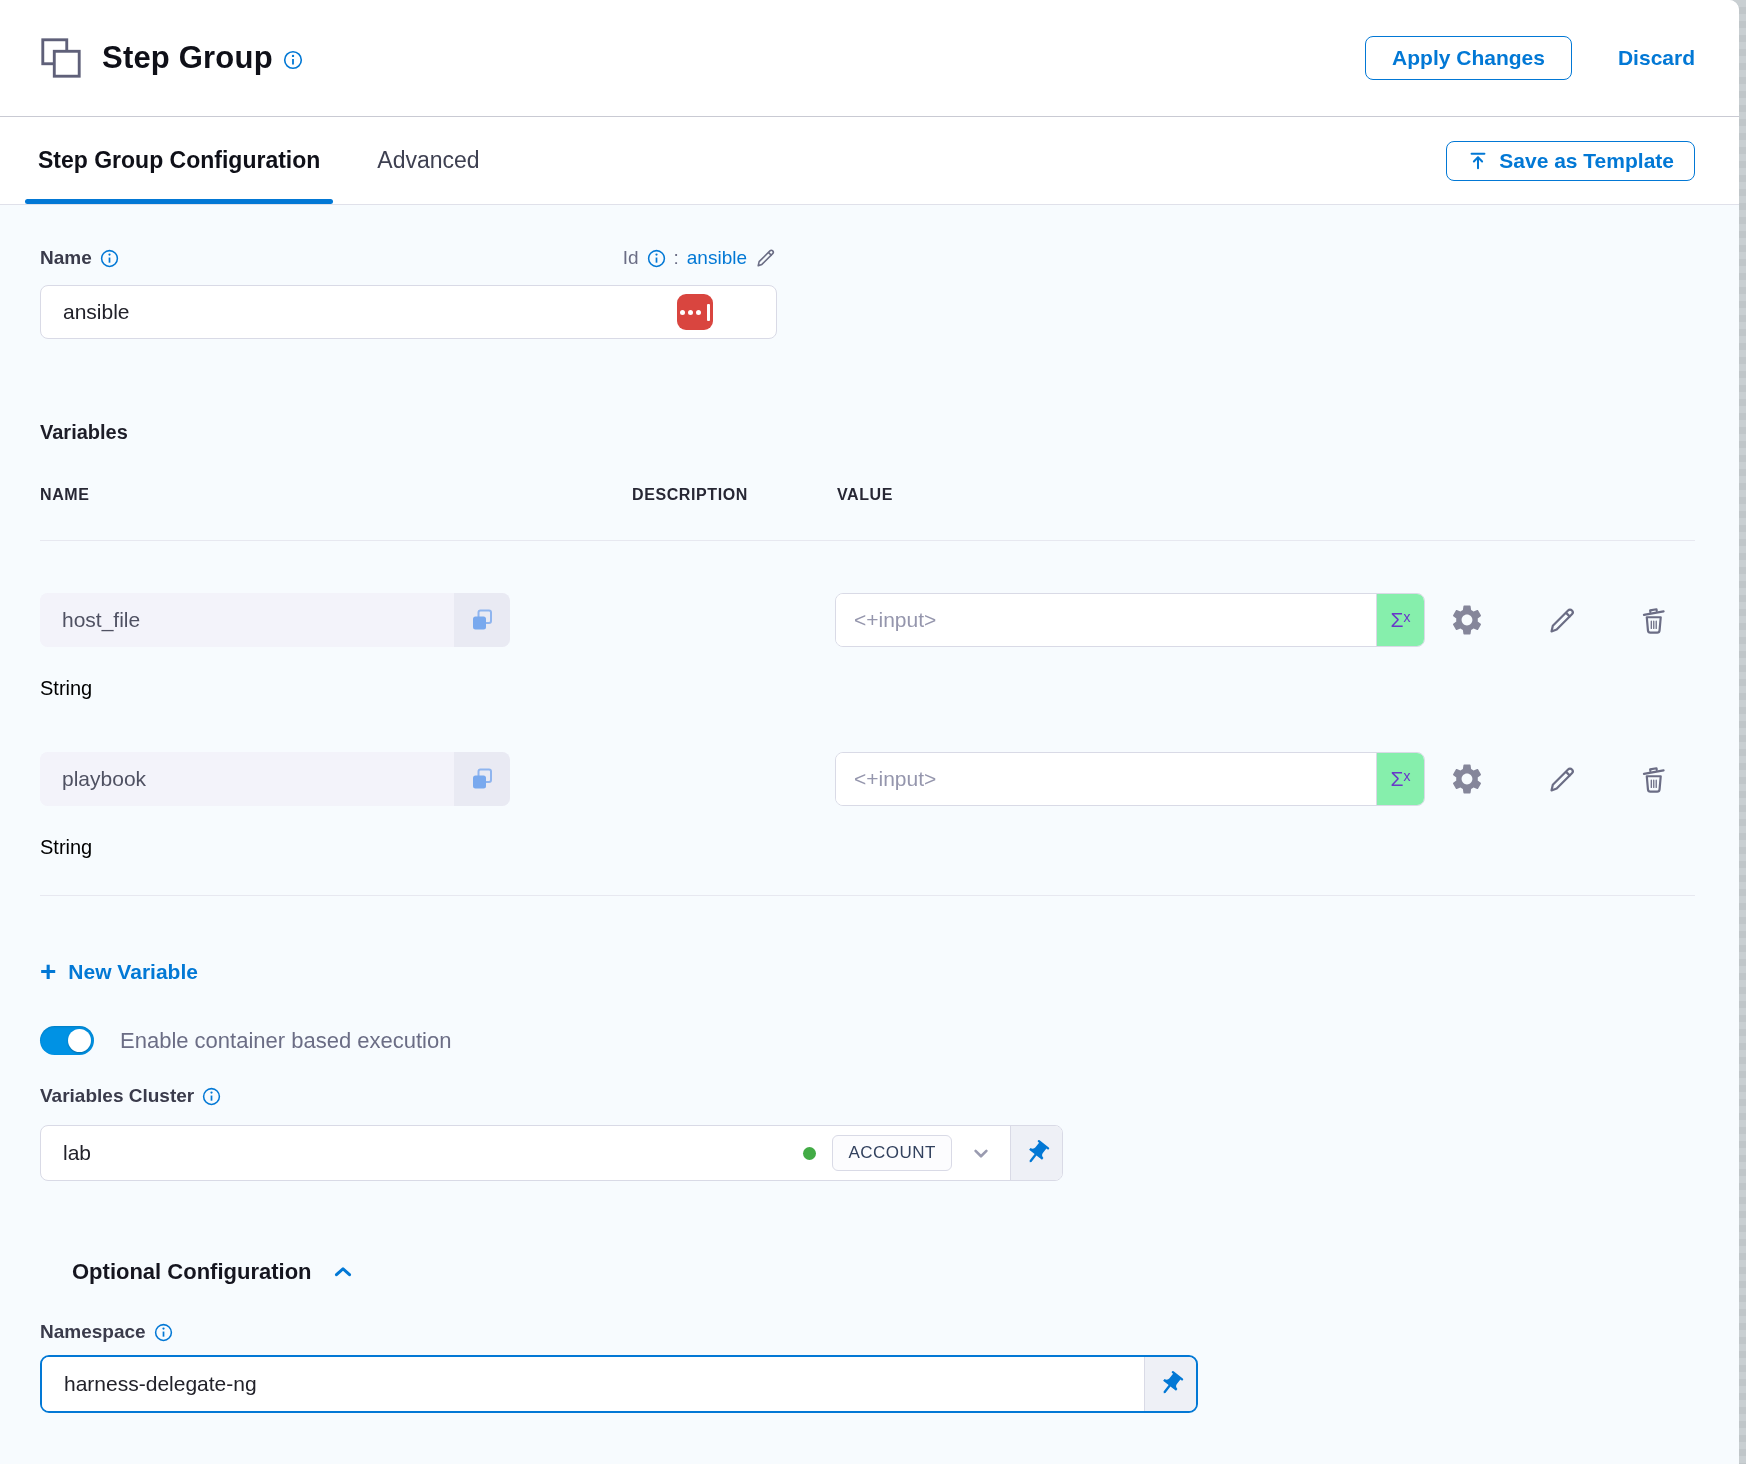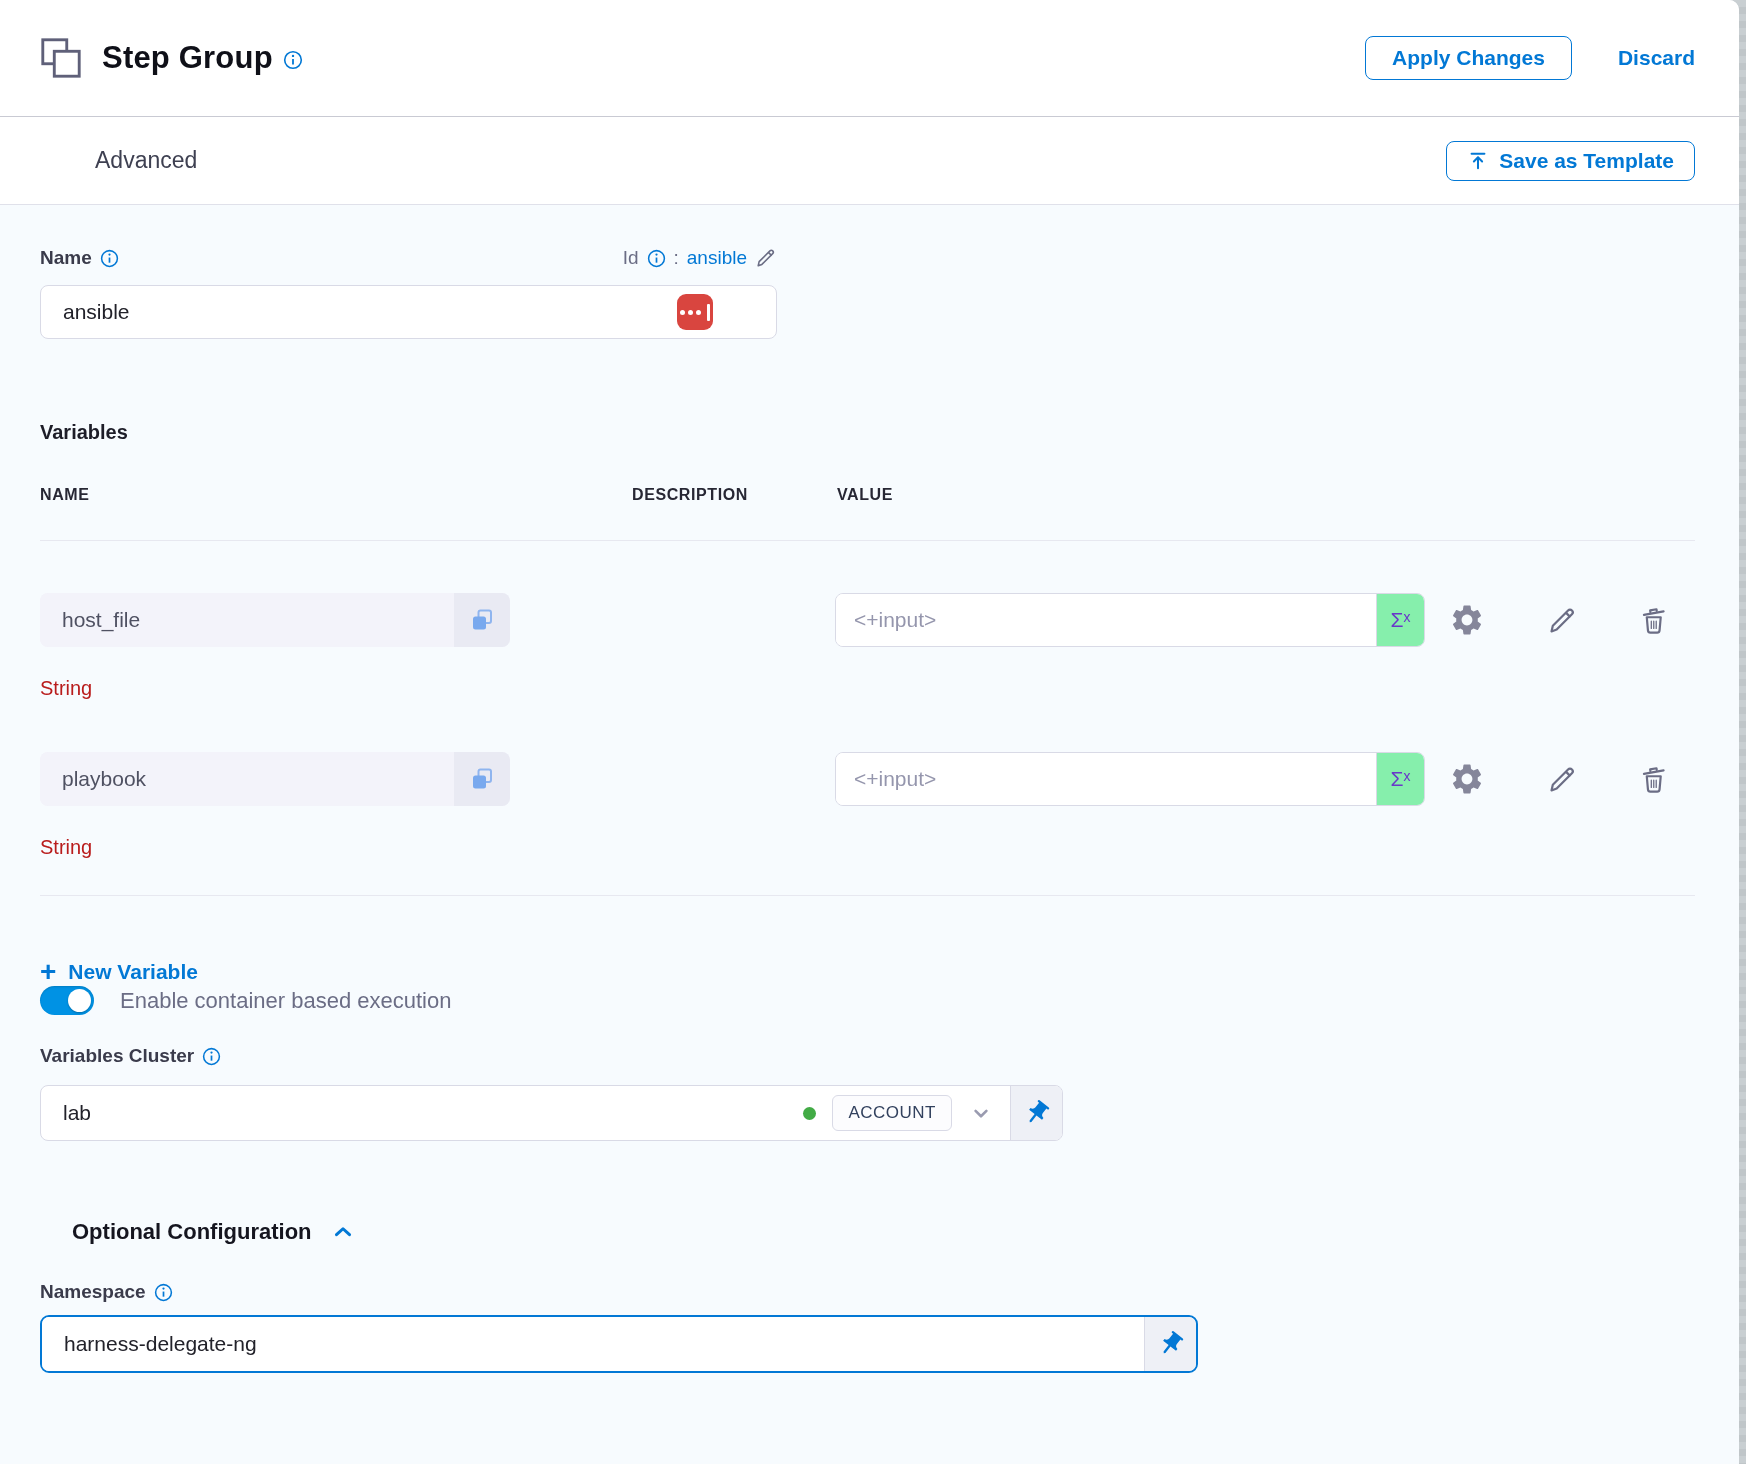--- a/index.html
+++ b/index.html
@@ -82,25 +82,25 @@
   .val-ctl input::placeholder { color:#9596ad; opacity:1; }
   .expr-seg {
     width:48px; background:#86efac; border-left:1px solid #d9dae6;
     display:flex; align-items:center; justify-content:center;
     color:#6938c9; font-size:21px; cursor:pointer;
   }
   .row-icon { cursor:pointer; display:flex; align-items:center; }
   .gear { margin-left:24px; }
   .pencil { margin-left:62px; }
   .trash { margin-left:60px; }
-  .type-label { margin-top:30px; font-size:20px; color:#b91c1c; }
+  .type-label { margin-top:30px; font-size:20px; color:#000000; }
   .new-var { margin-top:62px; display:inline-flex; align-items:center; gap:12px; cursor:pointer; }
   .new-var .plus { color:#0278d5; font-size:28px; font-weight:700; line-height:1; }
   .new-var .lbl { color:#0278d5; font-size:21px; font-weight:700; }
-  .toggle-row { display:flex; align-items:center; gap:26px; }
+  .toggle-row { margin-top:40px; display:flex; align-items:center; gap:26px; }
   .toggle { width:54px; height:29px; border-radius:15px; background:#0092e4; position:relative; cursor:pointer; box-shadow:inset 0 1px 2px rgba(0,0,0,.15); }
   .toggle .knob { position:absolute; top:3px; right:3px; width:23px; height:23px; border-radius:50%; background:#fff; box-shadow:0 1px 2px rgba(0,0,0,.25); }
   .toggle-label { font-size:22px; color:#6b6d85; }
   .k8s-label { margin-top:30px; }
   .sel-ctl { display:flex; margin-top:18px; width:1023px; height:56px; border:1px solid #d9dae6; border-radius:8px; background:#fff; overflow:hidden; }
   .sel-main { flex:1; display:flex; align-items:center; padding:0 16px 0 22px; gap:16px; }
   .sel-main input { border:none; outline:none; flex:1; font-size:21px; color:#22222a; font-family:"Liberation Sans","DejaVu Sans",sans-serif; }
   .dot { width:13px; height:13px; border-radius:50%; background:#42ab45; }
   .scope-badge {
     border:1px solid #d9dae6; border-radius:6px; background:#fcfcfe;
@@ -135,20 +135,23 @@
         <circle cx="10" cy="5.9" r="1.2" fill="#0278d5"></circle>
       </svg>
     </span>
     <span class="hdr-spacer"></span>
     <button class="btn-outline apply-btn">Apply Changes</button>
     <span class="discard-link">Discard</span>
   </div>
 
   <div class="tabbar">
     <div class="tab">
+      <span class="tab-active">Step Group Configuration</span>
+    </div>
+    <div class="tab">
       <span class="tab-plain">Advanced</span>
     </div>
     <button class="btn-outline save-tpl-btn">
       <span>
         <svg width="22" height="22" viewBox="0 0 24 24" fill="none" stroke="#0278d5" stroke-width="2.2" stroke-linecap="round" stroke-linejoin="round">
           <path d="M5 4h14"></path>
             <path d="M12 20V8.5"></path>
             <path d="M7.5 12.5L12 8l4.5 4.5"></path>
         </svg>
       </span>

